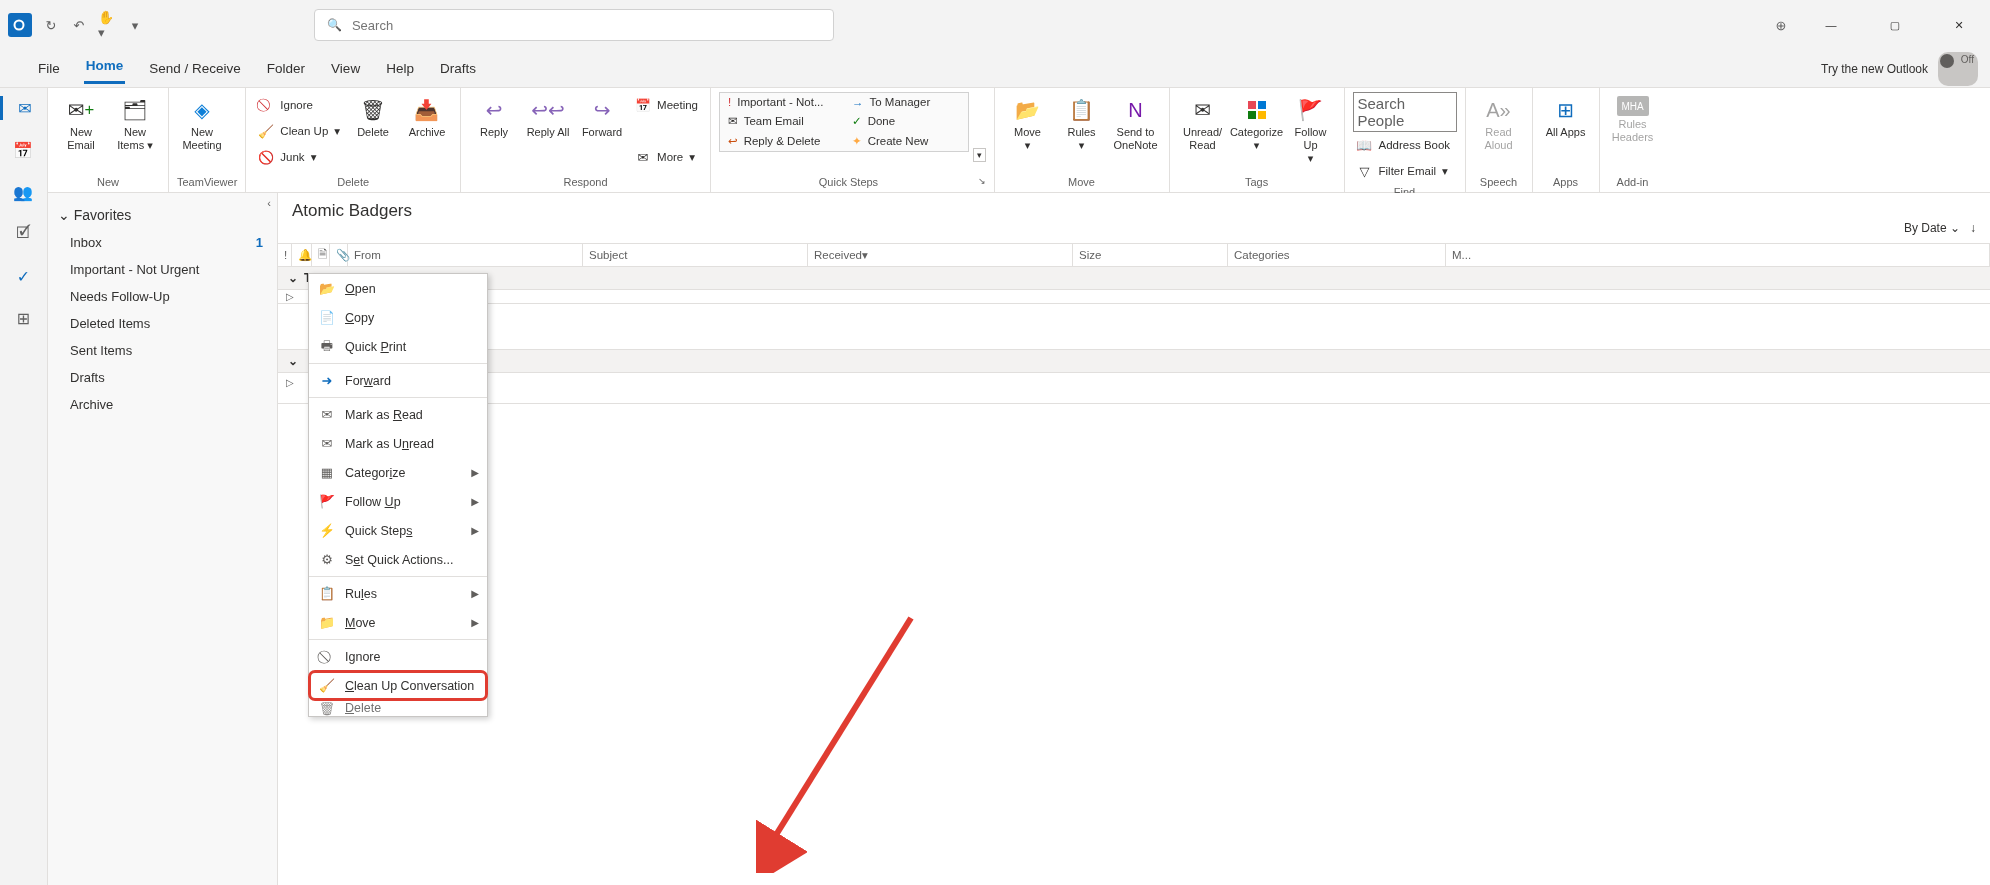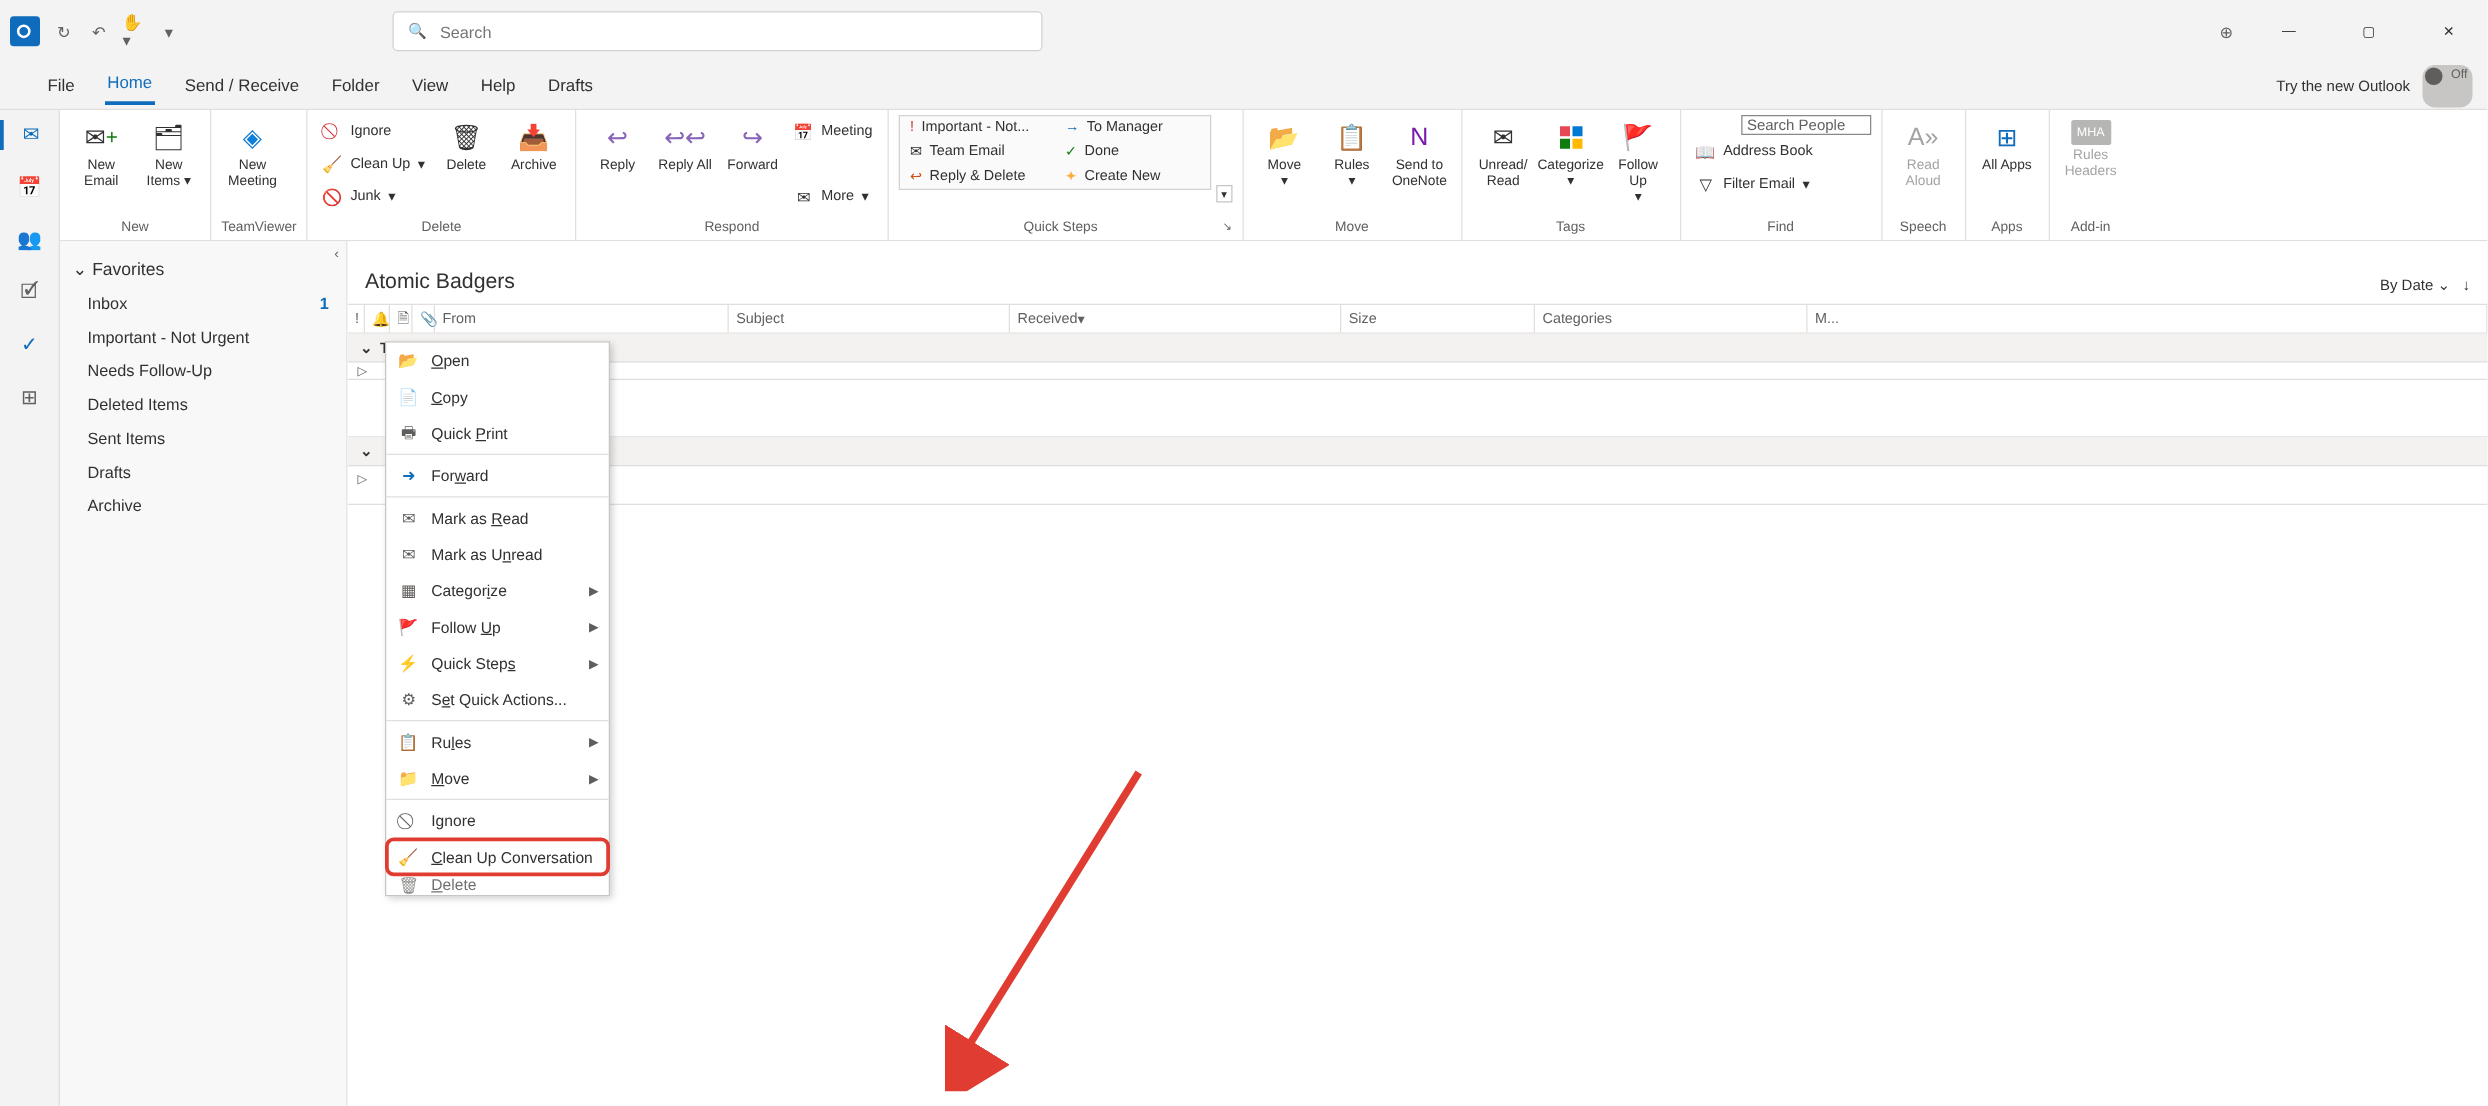--- a/index.html
+++ b/index.html
@@ -7,21 +7,21 @@
     .titlebar { height: 50px; background: #f3f3f3; display: flex; align-items: center; padding: 0 8px; }
     .tb-left { display: flex; align-items: center; gap: 10px; }
     .outlook-logo { width: 24px; height: 24px; background: #0f6cbd; color: white; display: flex; align-items: center; justify-content: center; font-weight: bold; border-radius: 3px; font-size: 13px; }
     .tb-icon { width: 18px; height: 18px; display: flex; align-items: center; justify-content: center; color: #616161; font-size: 13px; cursor: pointer; }
     .searchbox { flex: 0 0 520px; margin-left: 170px; height: 32px; background: #fff; border: 1px solid #d1d1d1; border-radius: 4px; display: flex; align-items: center; padding: 0 12px; gap: 10px; }
     .searchbox input { border: none; outline: none; flex: 1; font-size: 13px; color: #616161; background: transparent; }
     .tb-right { margin-left: auto; display: flex; align-items: center; gap: 18px; }
     .win-btn { width: 46px; height: 32px; display: flex; align-items: center; justify-content: center; color: #323130; font-size: 11px; }
     .menubar { height: 38px; display: flex; align-items: center; padding-left: 36px; gap: 22px; border-bottom: 1px solid #e1dfdd; background: #f3f3f3; }
     .menu-item { font-size: 13.5px; color: #323130; cursor: pointer; padding: 4px 2px; }
-    .menu-item.active { font-weight: 400; border-bottom: 3px solid #0f6cbd; color: #106ebe; padding-bottom: 8px; }
+    .menu-item.active { font-weight: 700; border-bottom: 3px solid #0f6cbd; color: #106ebe; padding-bottom: 8px; }
     .try-new { margin-left: auto; margin-right: 12px; display: flex; align-items: center; gap: 10px; }
     .toggle { width: 40px; height: 34px; background: #c8c6c4; border-radius: 10px; position: relative; display: inline-block; }
     .toggle::after { content: ""; position: absolute; width: 14px; height: 14px; background: #605e5c; border-radius: 50%; top: 2px; left: 2px; }
     .toggle-lbl { font-size: 10px; color: #605e5c; position: absolute; right: 4px; top: 2px; }
     .main { display: flex; height: calc(100% - 88px); }
     .leftrail { width: 48px; background: #f3f3f3; display: flex; flex-direction: column; align-items: center; padding-top: 8px; gap: 18px; border-right: 1px solid #e1dfdd; }
     .rail-icon { width: 24px; height: 24px; display: flex; align-items: center; justify-content: center; color: #616161; font-size: 16px; cursor: pointer; }
     .rail-icon.active { color: #0f6cbd; border-left: 3px solid #0f6cbd; width: 48px; }
     .content { flex: 1; display: flex; flex-direction: column; }
     .ribbon { background: #fff; height: 105px; display: flex; border-bottom: 1px solid #e1dfdd; }
@@ -30,29 +30,29 @@
     .rgroup-label { font-size: 11px; color: #616161; text-align: center; padding: 2px 0; }
     .big-btn { display: flex; flex-direction: column; align-items: center; width: 50px; padding: 4px 2px; cursor: pointer; gap: 2px; }
     .big-btn .icon { width: 28px; height: 28px; display: flex; align-items: center; justify-content: center; font-size: 20px; }
     .big-btn .lbl { font-size: 11px; text-align: center; line-height: 1.2; }
     .small-row { display: flex; align-items: center; gap: 6px; height: 26px; font-size: 11.5px; cursor: pointer; padding: 0 4px; white-space: nowrap; }
     .small-row .icon { width: 16px; height: 16px; display: flex; align-items: center; justify-content: center; font-size: 13px; }
     .vstack { display: flex; flex-direction: column; justify-content: center; }
     .qs-list { display: flex; flex-direction: column; border: 1px solid #d1d1d1; background: #fafafa; min-width: 250px; }
     .qs-row { display: flex; }
     .qs-item { flex: 1; display: flex; align-items: center; gap: 6px; font-size: 11.5px; padding: 3px 8px; }
-    .search-people { border: 1px solid #8a8886; width: 104px; height: 16px; font-size: 12px; padding: 0 4px; color: #616161; display: flex; align-items: center; margin-left: 40px; }
+    .search-people { border: 1px solid #8a8886; width: 104px; height: 40px; font-size: 15px; padding: 0 4px; color: #616161; display: flex; align-items: center; }
     .below-ribbon { display: flex; flex: 1; }
     .folder-pane { width: 230px; background: #f8f8f8; border-right: 1px solid #e1dfdd; padding: 8px 0; position: relative; }
     .collapse-handle { position: absolute; top: 4px; right: 6px; color: #616161; font-size: 11px; cursor: pointer; }
     .fav-header { display: flex; align-items: center; gap: 4px; padding: 6px 10px; font-size: 14px; font-weight: 400; }
     .folder-item { display: flex; align-items: center; justify-content: space-between; padding: 6px 14px 6px 22px; font-size: 13px; cursor: pointer; }
     .folder-item .count { color: #0f6cbd; font-weight: 600; }
     .mail-area { flex: 1; background: #fff; position: relative; }
-    .mail-header { display: flex; justify-content: space-between; align-items: flex-end; padding: 8px 14px; font-size: 17px; color: #323130; }
+    .mail-header { display: flex; justify-content: space-between; align-items: flex-start; padding: 8px 14px; font-size: 17px; color: #323130; }
     .sort-ctrl { font-size: 12px; color: #323130; display: flex; align-items: center; gap: 10px; margin-top: 20px; }
     .col-headers { display: flex; border-top: 1px solid #e1dfdd; border-bottom: 1px solid #e1dfdd; height: 24px; font-size: 11.5px; color: #616161; align-items: center; }
     .col-headers > div { border-right: 1px solid #e1dfdd; padding: 0 6px; height: 100%; display: flex; align-items: center; }
     .group-header { background: #f3f2f1; border-bottom: 1px solid #e1dfdd; padding: 4px 10px; font-size: 12px; font-weight: 600; display: flex; align-items: center; gap: 6px; }
     .context-menu { position: absolute; left: 308px; top: 273px; width: 180px; background: #fff; border: 1px solid #c8c6c4; box-shadow: 2px 2px 6px rgba(0,0,0,0.2); z-index: 100; }
     .ctx-item { display: flex; align-items: center; gap: 10px; padding: 5px 10px; font-size: 12.5px; cursor: pointer; position: relative; height: 29px; }
     .ctx-item .cicon { width: 16px; height: 16px; display: flex; align-items: center; justify-content: center; font-size: 13px; color: #605e5c; }
     .ctx-item .arrow { position: absolute; right: 8px; font-size: 10px; color: #605e5c; }
     .ctx-sep { height: 1px; background: #e1dfdd; margin: 2px 0; }
     .ctx-item.highlighted { outline: 3px solid #e03c31; outline-offset: -2px; border-radius: 6px; }

